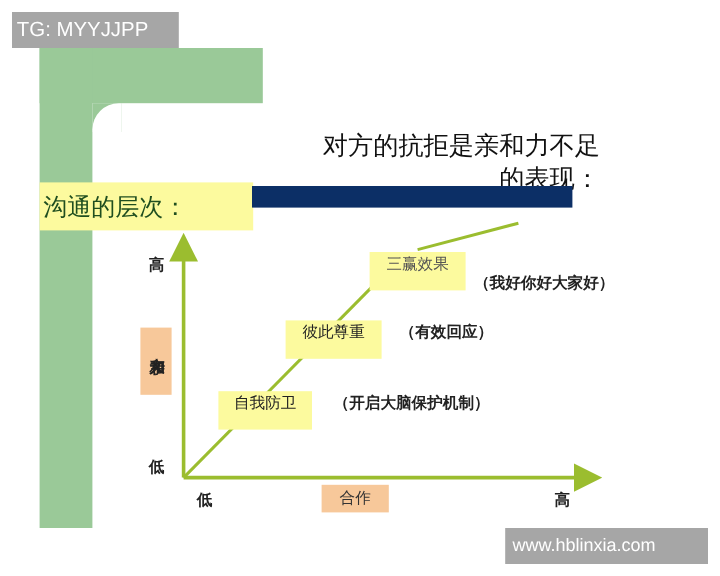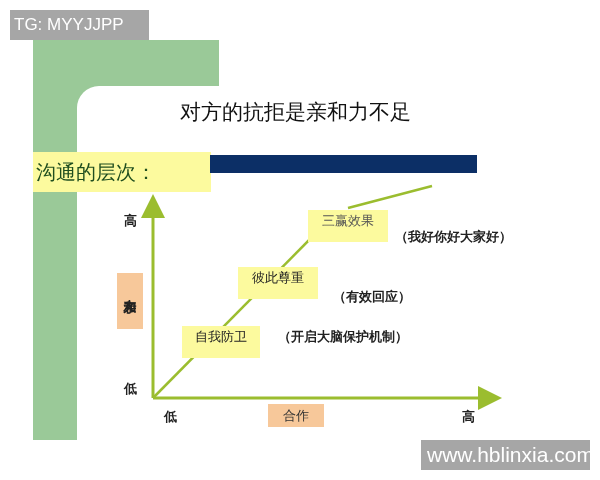--- a/index.html
+++ b/index.html
@@ -6,22 +6,22 @@
   body { width:600px; height:480px; position:relative; background:#ffffff; overflow:hidden;
          font-family: "DejaVu Sans", "Liberation Sans", sans-serif; }
   .abs { position:absolute; }
   .frame-top { left:33px; top:40px; width:186px; height:46px; background:#9ac998; }
   .frame-left { left:33px; top:40px; width:44px; height:400px; background:#9ac998; }
   .frame-corner { left:77px; top:86px; width:24px; height:24px; background:#fff; border-top-left-radius:22px; }
   .frame-corner-bg { left:77px; top:86px; width:24px; height:24px; background:#9ac998; }
   .tag-tl { left:10px; top:10px; width:139px; height:30px; background:#a6a6a6; color:#fff;
             font-family:"Liberation Sans", sans-serif; font-size:17px; line-height:30px; padding-left:4px; box-sizing:border-box; }
   .tag-br { left:421px; top:440px; width:169px; height:30px; background:#a6a6a6; color:#fff;
-            font-family:"Liberation Sans", sans-serif; font-size:21px; line-height:30px; padding-left:6px; box-sizing:border-box; }
-  .title { left:180px; top:98px; width:320px; text-align:left; color:#111; font-size:21px; line-height:28px; }
+            font-family:"Liberation Sans", sans-serif; font-size:15px; line-height:30px; padding-left:6px; box-sizing:border-box; }
+  .title { left:180px; top:110px; width:320px; text-align:right; color:#111; font-size:21px; line-height:28px;font-family:Liberation Mono, monospace; }
   .navy-bar { left:210px; top:155px; width:267px; height:18px; background:#0c2f66; }
   .section-band { left:33px; top:152px; width:178px; height:40px; background:#fcfa9e; }
   .section-title { left:36px; top:154px; color:#1f4e1f; font-size:20px; line-height:36px; font-family:"DejaVu Serif", serif; }
   .chart { left:0; top:0; width:600px; height:480px; }
   .axis-tick { font-size:13px; color:#222; font-weight:bold; }
   .ylabel-box { left:117px; top:273px; width:26px; height:56px; background:#f7c89a; color:#222;
                 font-size:13px; font-weight:bold; line-height:17px; text-align:center; padding-top:3px; box-sizing:border-box; }
   .xlabel-box { left:268px; top:404px; width:56px; height:23px; background:#f7c89a; color:#333;
                 font-size:13px; line-height:23px; text-align:center; }
   .stage { background:#fcfa9e; height:32px; line-height:22px; font-size:13px; color:#222; text-align:center; }
@@ -30,20 +30,21 @@
 </head>
 <body>
 
 <div class="abs frame-top"></div>
 <div class="abs frame-left"></div>
 <div class="abs frame-corner-bg"></div>
 <div class="abs frame-corner"></div>
 
 <div class="abs title">
   <div>对方的抗拒是亲和力不足</div>
+  <div>的表现：</div>
 </div>
 
 <div class="abs section-band"></div>
 <div class="abs navy-bar"></div>
 <div class="abs section-title">沟通的层次：</div>
 
 <svg class="abs chart" viewBox="0 0 600 480" width="600" height="480">
   <defs>
     <marker id="arrow" markerWidth="8" markerHeight="8" refX="4" refY="4" orient="auto">
       <path d="M0,0 L8,4 L0,8 Z" fill="#9bbd2f"></path>
@@ -62,19 +63,19 @@
 
 <div class="abs ylabel-box">
   <span style="writing-mode:vertical-rl; display:inline-block;">亲和力</span>
 </div>
 <div class="abs xlabel-box">合作</div>
 
 <div class="abs stage" style="left:182px; top:326px; width:78px;">自我防卫</div>
 <div class="abs note" style="left:278px; top:326px;">（开启大脑保护机制）</div>
 
 <div class="abs stage" style="left:238px; top:267px; width:80px;">彼此尊重</div>
-<div class="abs note" style="left:333px; top:267px;margin-top:19px;">（有效回应）</div>
+<div class="abs note" style="left:333px; top:267px;">（有效回应）</div>
 
 <div class="abs stage" style="left:308px; top:210px; width:80px; color:#555;">三赢效果</div>
 <div class="abs note" style="left:395px; top:226px;">（我好你好大家好）</div>
 
 <div class="abs tag-tl">TG: MYYJJPP</div>
 <div class="abs tag-br">www.hblinxia.com</div>
 
 </body></html>

